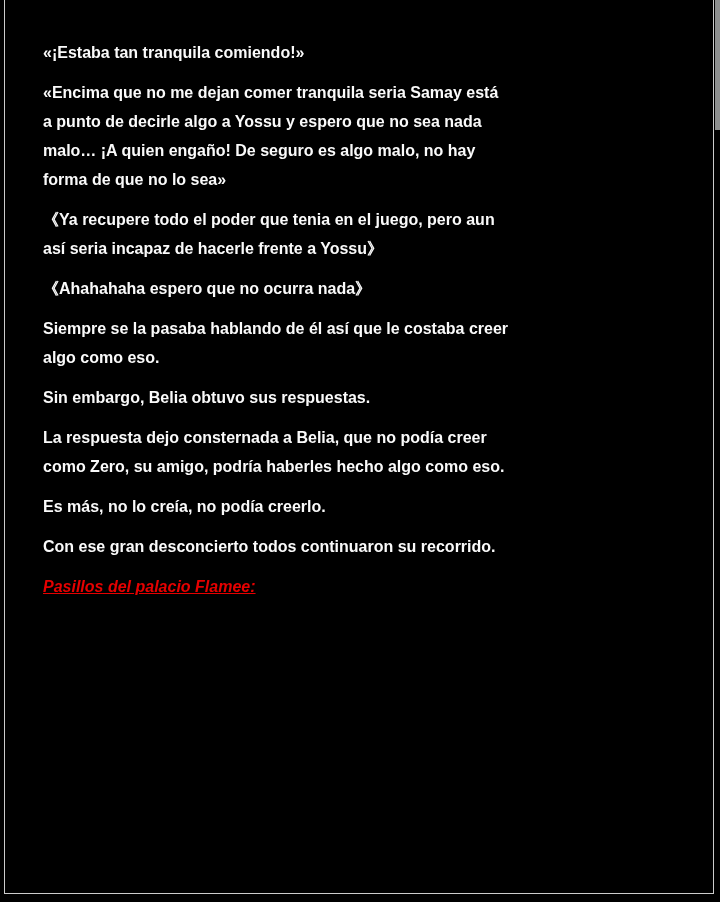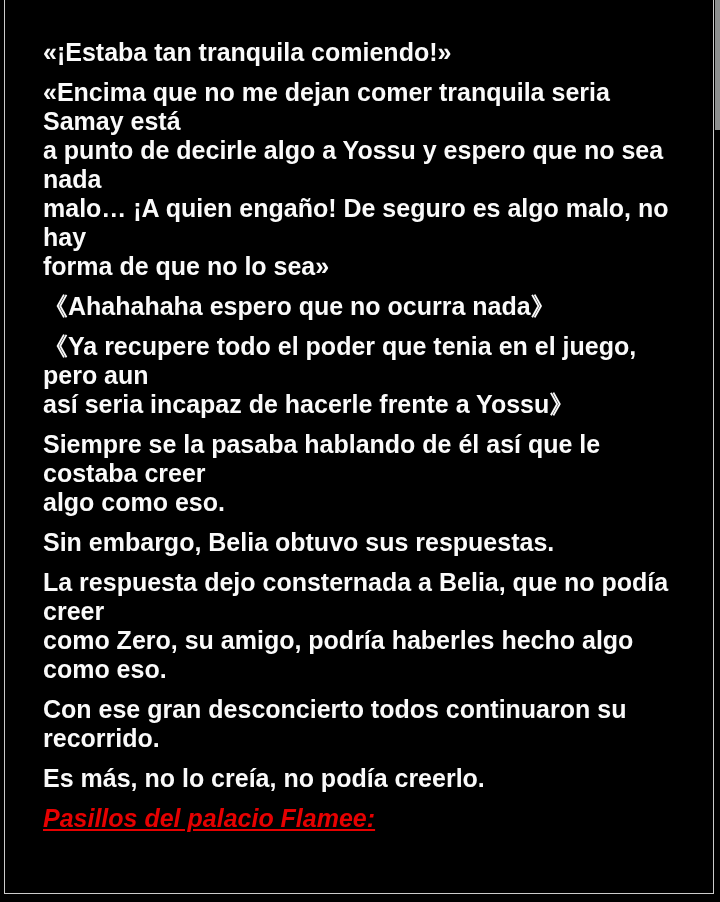--- a/index.html
+++ b/index.html
@@ -32,21 +32,21 @@
     right:0;top:0;
     width:5px;height:130px;
     background:var(--thumb);
   }
   .chapter-text{
     position:absolute;
     left:43px;top:0;
     width:632px;
     padding-top:38px;
     color:var(--text);
-    font-size:25px;
+    font-size:16px;
     font-weight:bold;
     line-height:29px;
   }
   .chapter-text p{
     margin:0 0 11px 0;
     white-space:pre-line;
   }
   .chapter-text p.scene-heading{
     color:var(--heading);
     font-style:italic;
@@ -57,26 +57,26 @@
 <body>
 
 <div class="page-frame"></div>
 
 <main class="chapter-text">
     <p class="dialogue">«¡Estaba tan tranquila comiendo!»</p>
     <p class="dialogue">«Encima que no me dejan comer tranquila seria Samay está
 a punto de decirle algo a Yossu y espero que no sea nada
 malo… ¡A quien engaño! De seguro es algo malo, no hay
 forma de que no lo sea»</p>
-    <p class="thought">《Ahahahaha espero que no ocurra nada》</p>
     <p class="thought">《Ya recupere todo el poder que tenia en el juego, pero aun
 así seria incapaz de hacerle frente a Yossu》</p>
+    <p class="thought">《Ahahahaha espero que no ocurra nada》</p>
     <p class="narration">Siempre se la pasaba hablando de él así que le costaba creer
 algo como eso.</p>
     <p class="narration">Sin embargo, Belia obtuvo sus respuestas.</p>
     <p class="narration">La respuesta dejo consternada a Belia, que no podía creer
 como Zero, su amigo, podría haberles hecho algo como eso.</p>
+    <p class="narration">Es más, no lo creía, no podía creerlo.</p>
     <p class="narration">Con ese gran desconcierto todos continuaron su recorrido.</p>
-    <p class="narration">Es más, no lo creía, no podía creerlo.</p>
     <p class="scene-heading">Pasillos del palacio Flamee:</p>
   </main>
 
 <div class="scroll-thumb"></div>
 
 </body></html>

